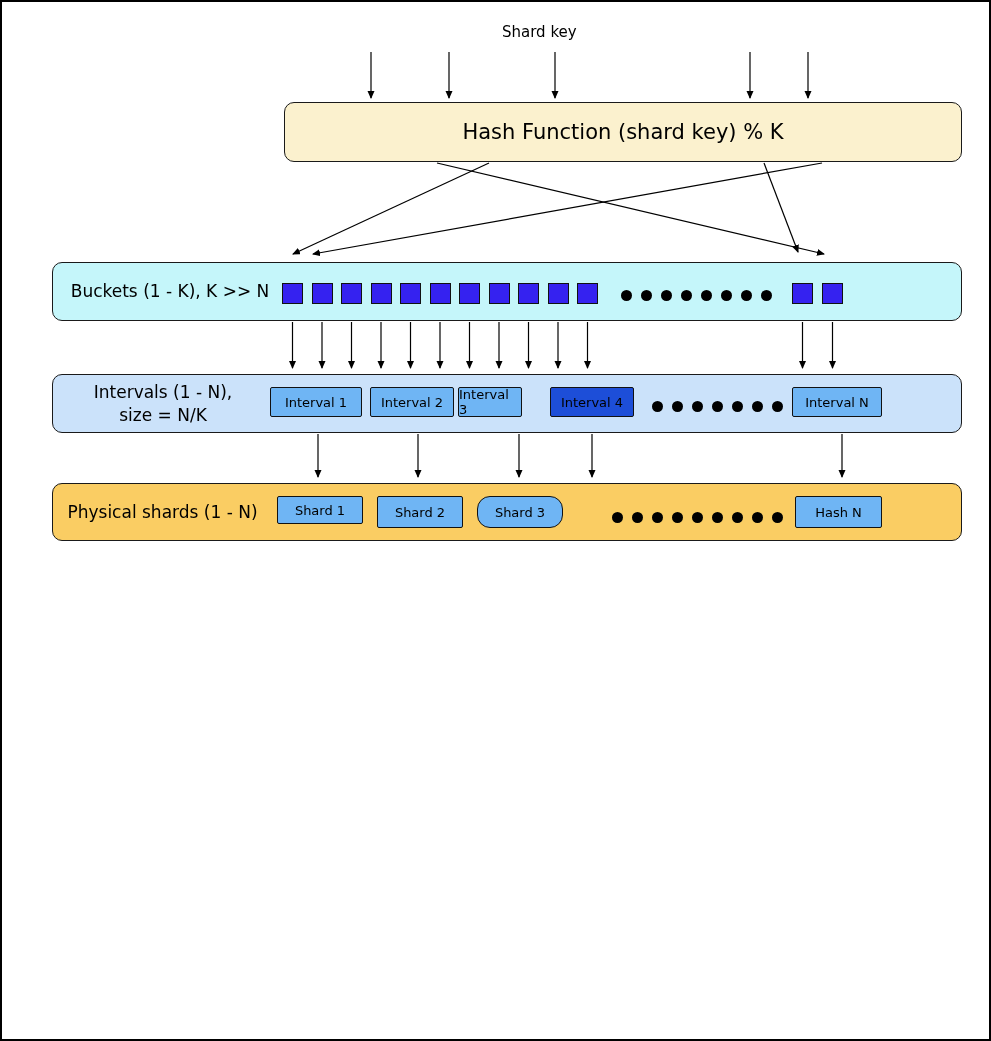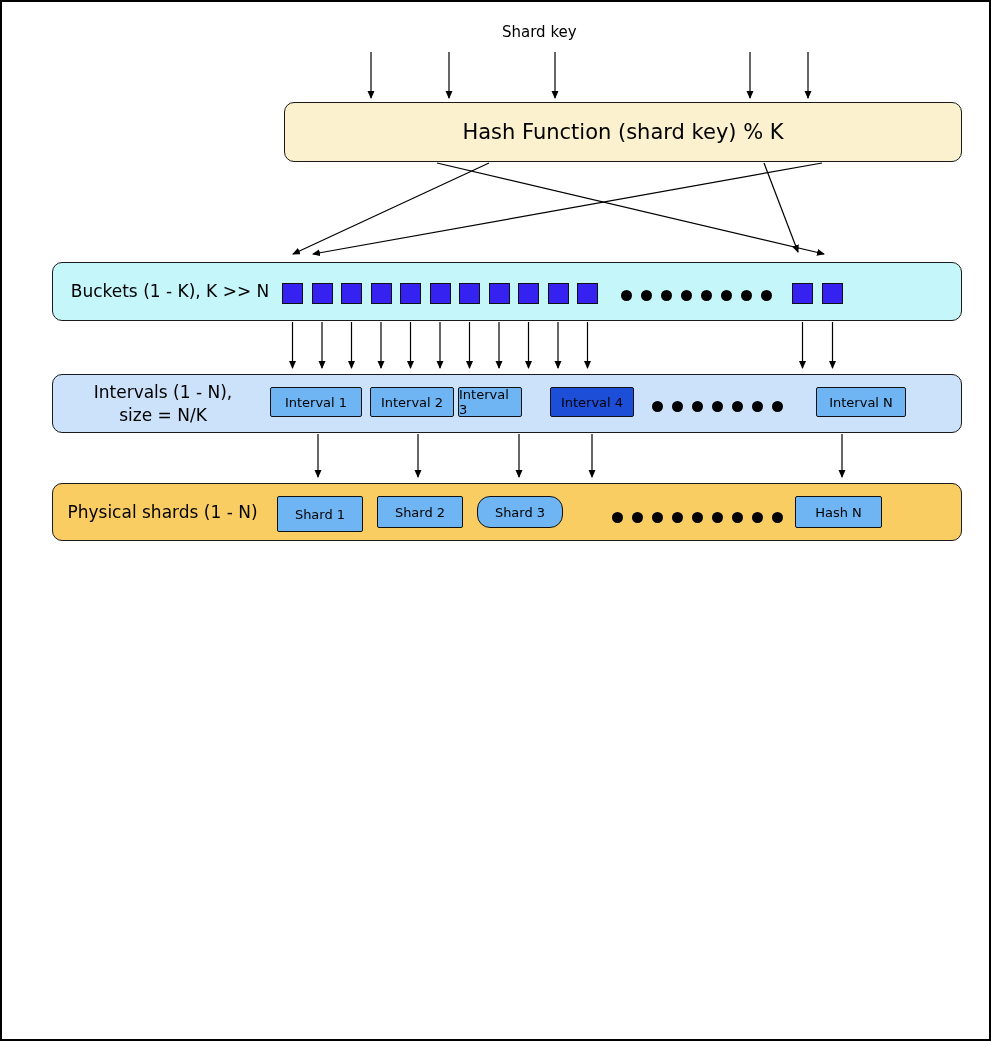--- a/index.html
+++ b/index.html
@@ -143,19 +143,19 @@
       <div class="abs dot" style="left: 669.5px; top: 510px;"></div>
       <div class="abs dot" style="left: 689.5px; top: 510px;"></div>
       <div class="abs dot" style="left: 709.5px; top: 510px;"></div>
       <div class="abs dot" style="left: 729.5px; top: 510px;"></div>
       <div class="abs dot" style="left: 749.5px; top: 510px;"></div>
       <div class="abs dot" style="left: 769.5px; top: 510px;"></div>
       <div class="abs chip" style="left: 268px; top: 385px; width: 92px; height: 30px; background: rgb(111, 181, 244);">Interval 1</div>
       <div class="abs chip" style="left: 368px; top: 385px; width: 84px; height: 30px; background: rgb(111, 181, 244);">Interval 2</div>
       <div class="abs chip" style="left: 456px; top: 385px; width: 64px; height: 30px; background: rgb(111, 181, 244);">Interval 3</div>
       <div class="abs chip" style="left: 548px; top: 385px; width: 84px; height: 30px; background: #1d4ed8;">Interval 4</div>
-      <div class="abs chip" style="left: 790px; top: 385px; width: 90px; height: 30px; background: rgb(111, 181, 244); margin-left: 24px;">Interval N</div>
-      <div class="abs chip" style="left: 275px; top: 494px; width: 86px; height: 36px; background: rgb(111, 181, 244);">Shard 1</div>
+      <div class="abs chip" style="left: 790px; top: 385px; width: 90px; height: 30px; background: rgb(111, 181, 244);">Interval N</div>
+      <div class="abs chip" style="left: 275px; top: 494px; width: 86px; height: 28px; background: rgb(111, 181, 244);">Shard 1</div>
       <div class="abs chip" style="left: 375px; top: 494px; width: 86px; height: 32px; background: rgb(111, 181, 244);">Shard 2</div>
       <div class="abs chip" style="left: 475px; top: 494px; width: 86px; height: 32px; background: rgb(111, 181, 244); border-radius: 13px;">Shard 3</div>
       <div class="abs chip" style="left: 793px; top: 494px; width: 87px; height: 32px; background: rgb(111, 181, 244);">Hash N</div>
     </div>
 </div>
 
 </body></html>

